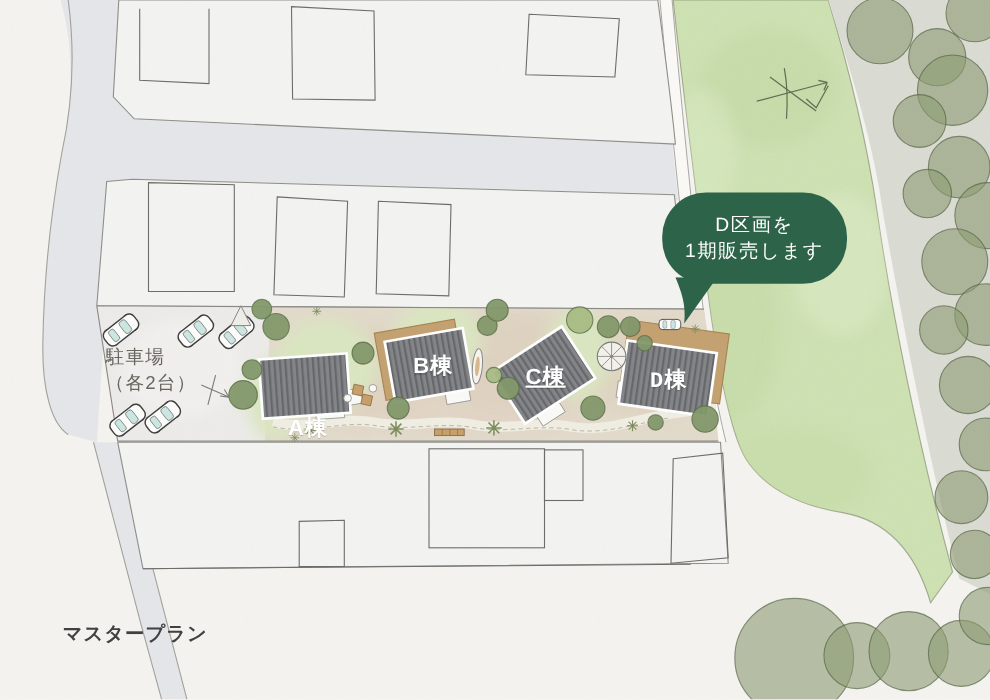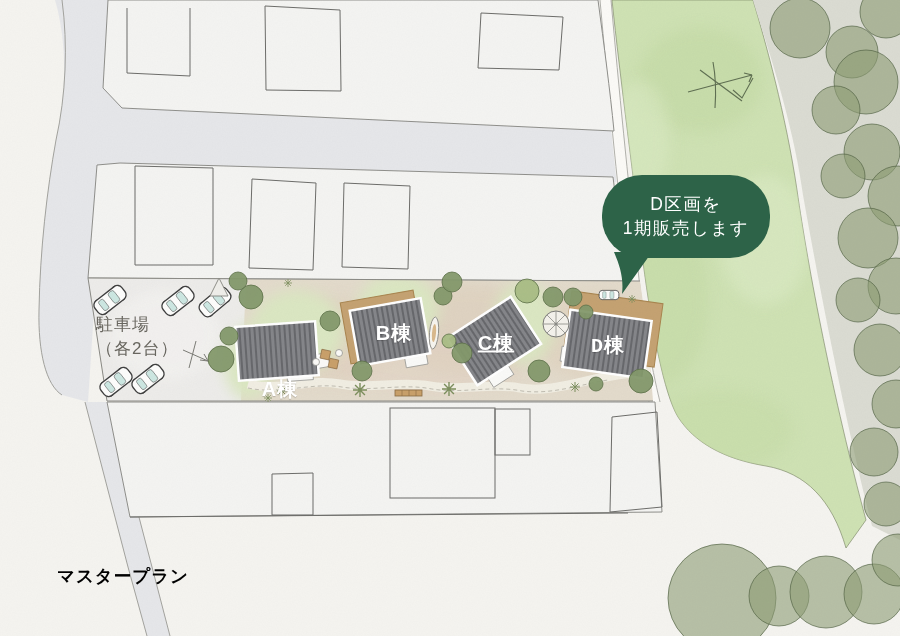--- a/index.html
+++ b/index.html
@@ -3,21 +3,21 @@
 <meta charset="utf-8">
 <style>
   html,body{margin:0;padding:0;background:#f5f4f0;}
   .canvas{position:relative;width:900px;height:636px;overflow:hidden;
           font-family:"Liberation Sans","DejaVu Sans",sans-serif;background:#f5f4f0;}
   .canvas svg.art{position:absolute;left:0;top:0;}
   .label{position:absolute;white-space:nowrap;}
   .building-label{transform:translate(-50%,-50%);color:#ffffff;font-weight:700;
                   font-size:20px;letter-spacing:1px;text-shadow:0 1px 1px rgba(0,0,0,.18);}
   .parking-label{left:96px;top:313px;color:#68665f;font-size:17px;line-height:24px;letter-spacing:1px;}
-  .plan-title{left:57px;top:564px;color:#000000;font-size:17.5px;font-weight:700;letter-spacing:1px;}
+  .plan-title{left:57px;top:564px;color:#404040;font-size:17.5px;font-weight:700;letter-spacing:1px;}
   .callout{position:absolute;left:602px;top:175px;width:168px;height:83px;background:#2d6348;
            border-radius:40px;display:flex;flex-direction:column;align-items:center;justify-content:center;
            color:#fff;font-size:17.5px;font-weight:500;letter-spacing:1.5px;line-height:1.35;text-align:center;}
   .callout-tail{position:absolute;left:606px;top:252px;width:52px;height:44px;}
 </style>
 </head>
 <body>
 
 <div class="canvas">
 

